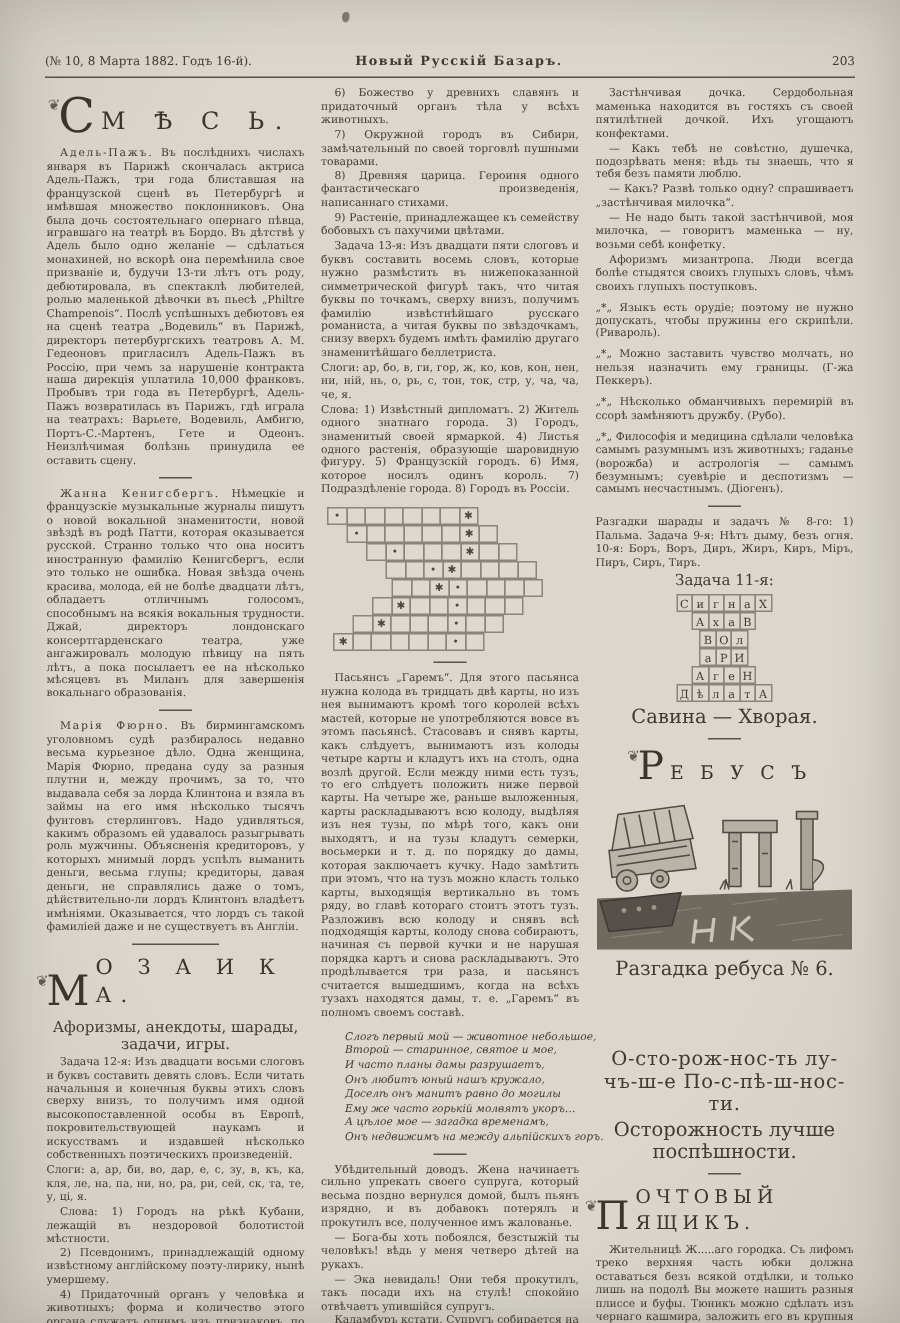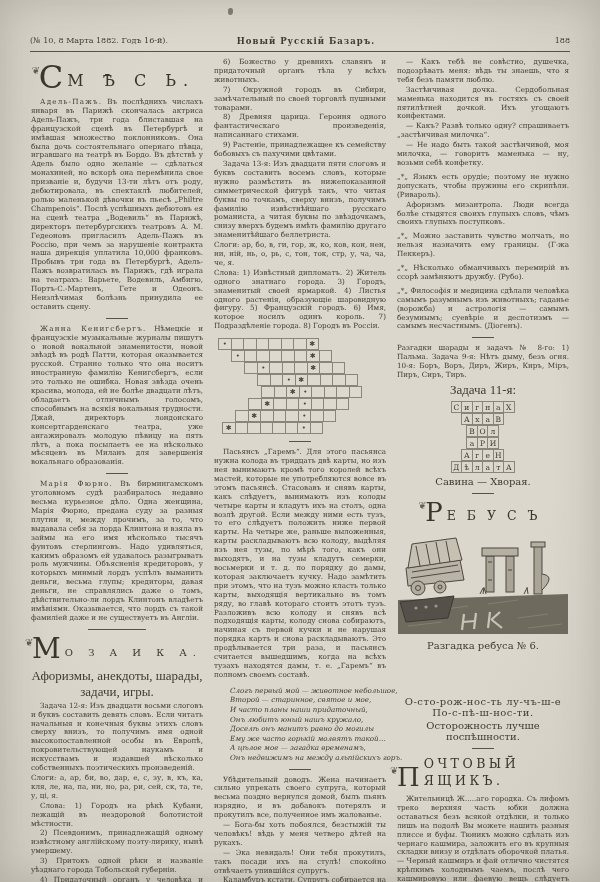--- a/index.html
+++ b/index.html
@@ -20,35 +20,35 @@
   #hdr .c{position:absolute;left:12px;right:0;text-align:center;font-weight:bold;letter-spacing:1px;font-size:8.5px;}
   #hdr .r{position:absolute;right:0;top:0;}
   #hdr-rule{position:absolute;top:51px;left:30px;right:30px;border-top:1px solid #575247;}
   #blemish{position:absolute;left:228px;top:8px;width:5px;height:7px;background:#6a6457;border-radius:50% 40% 60% 50%;opacity:.8;}
 
   
   .body{font-size:7.2px;line-height:8.9px;text-align:justify;margin:0 0 1px 0;text-indent:9px;}
   .noind{text-indent:0;}
   .lead{letter-spacing:1.2px;}
   .dlg{text-indent:9px;}
-  .small-center{font-size:13px;text-align:center;margin:2px 0;font-family:Liberation Serif, serif;}
+  .small-center{font-size:10px;text-align:center;margin:2px 0;}
   .aph{margin-top:5px;}
 
   
   .sep{border-top:1px solid #57524a;width:22px;margin:6px auto 6px auto;}
   .sep.long{width:58px;}
   .sep.med{width:40px;}
 
   
   .otitle{display:flex;align-items:flex-end;justify-content:center;margin:4px 0 6px 0;color:#3a362d;}
   .otitle .init{position:relative;font-size:32px;line-height:30px;margin-right:4px;}
   .otitle .init .flo{position:absolute;left:-7px;top:-6px;font-size:10px;opacity:.75;}
   .otitle .rest{font-size:16px;letter-spacing:7px;line-height:22px;}
   .otitle.m2 .init{font-size:28px;line-height:26px;}
-  .otitle.m2 .rest{font-size:10px;letter-spacing:6px;line-height:19px;}
+  .otitle.m2 .rest{font-size:14px;letter-spacing:6px;line-height:19px;}
   .otitle.m3 .init{font-size:26px;line-height:24px;}
   .otitle.m3 .rest{font-size:12.5px;letter-spacing:3.5px;line-height:17px;}
 
   
   .poem{margin:6px 0 4px 16px;font-style:italic;font-size:7.1px;line-height:9.6px;}
   .poem div{white-space:nowrap;}
 
   
   #pz{margin:8px 0 2px 0;position:relative;}
   #pz .prow{display:flex;height:12px;}
@@ -56,34 +56,34 @@
              box-sizing:border-box;display:flex;align-items:center;justify-content:center;
              font-size:7px;color:#4a463d;background:rgba(255,255,255,.06);}
   
   #lg{margin:4px 0 2px 0;}
   #lg .prow{display:flex;height:12px;justify-content:center;}
   #lg .pcell{width:11.5px;height:12px;border:1px solid #8a857a;margin-left:-1px;margin-top:-1px;
              box-sizing:border-box;display:flex;align-items:center;justify-content:center;
              font-size:7.5px;color:#3f3b33;}
 
   .fig{display:block;margin:2px auto 0 auto;}
-  .caption{font-size:10px;text-align:center;margin:2px 0 0 0;}
+  .caption{font-size:13px;text-align:center;margin:2px 0 0 0;}
   .caption.sp{letter-spacing:.5px;margin-top:45px;}
 </style>
 </head>
 <body>
 
 <div id="page">
 
   <div id="blemish"></div>
 
   <div id="hdr">
     <span class="l">(№ 10, 8 Марта 1882. Годъ 16-й).</span>
     <span class="c">Новый Русскій Базаръ.</span>
-    <span class="r">188</span>
+    <span class="r">203</span>
   </div>
   <div id="hdr-rule"></div>
 
   <div class="col" id="col-left">
     <div class="otitle">
       <span class="init"><span class="flo">❦</span><span>С</span></span>
       <span class="rest">М Ѣ С Ь.</span>
     </div>
 
     <p class="body"><span class="lead">Адель-Пажъ.</span> <span>Въ послѣднихъ числахъ января въ Парижѣ скончалась актриса Адель-Пажъ, три года блиставшая на французской сценѣ въ Петербургѣ и имѣвшая множество поклонниковъ. Она была дочь состоятельнаго опернаго пѣвца, игравшаго на театрѣ въ Бордо. Въ дѣтствѣ у Адель было одно желаніе — сдѣлаться монахиней, но вскорѣ она перемѣнила свое призваніе и, будучи 13-ти лѣтъ отъ роду, дебютировала, въ спектаклѣ любителей, ролью маленькой дѣвочки въ пьесѣ „Philtre Champenois“. Послѣ успѣшныхъ дебютовъ ея на сценѣ театра „Водевиль“ въ Парижѣ, директоръ петербургскихъ театровъ А. М. Гедеоновъ пригласилъ Адель-Пажъ въ Россію, при чемъ за нарушеніе контракта наша дирекція уплатила 10,000 франковъ. Пробывъ три года въ Петербургѣ, Адель-Пажъ возвратилась въ Парижъ, гдѣ играла на театрахъ: Варьете, Водевиль, Амбигю, Портъ-С.-Мартенъ, Гете и Одеонъ. Неизлѣчимая болѣзнь принудила ее оставить сцену.</span></p>
@@ -98,21 +98,20 @@
     <div class="otitle m2">
       <span class="init"><span class="flo">❦</span><span>М</span></span>
       <span class="rest">О З А И К А.</span>
     </div>
     <p class="small-center">Афоризмы, анекдоты, шарады, задачи, игры.</p>
 
     <p class="body">Задача 12-я: Изъ двадцати восьми слоговъ и буквъ составить девять словъ. Если читать начальныя и конечныя буквы этихъ словъ сверху внизъ, то получимъ имя одной высокопоставленной особы въ Европѣ, покровительствующей наукамъ и искусствамъ и издавшей нѣсколько собственныхъ поэтическихъ произведеній.</p>
     <p class="body noind">Слоги: а, ар, би, во, дар, е, с, зу, в, къ, ка, кля, ле, на, па, ни, но, ра, ри, сей, ск, та, те, у, ці, я.</p>
     <p class="body">Слова: 1) Городъ на рѣкѣ Кубани, лежащій въ нездоровой болотистой мѣстности.</p>
     <p class="body">2) Псевдонимъ, принадлежащій одному извѣстному англійскому поэту-лирику, нынѣ умершему.</p>
-    <p class="body">3) Притокъ одной рѣки и названіе уѣзднаго города Тобольской губерніи.</p>
     <p class="body">4) Придаточный органъ у человѣка и животныхъ; форма и количество этого органа служатъ однимъ изъ признаковъ, по которымъ дѣлятся млекопитающія.</p>
 
   </div>
 
   <div class="col" id="col-mid">
     <p class="body">6) Божество у древнихъ славянъ и придаточный органъ тѣла у всѣхъ животныхъ.</p>
     <p class="body">7) Окружной городъ въ Сибири, замѣчательный по своей торговлѣ пушными товарами.</p>
     <p class="body">8) Древняя царица. Героиня одного фантастическаго произведенія, написаннаго стихами.</p>
     <p class="body">9) Растеніе, принадлежащее къ семейству бобовыхъ съ пахучими цвѣтами.</p>
 
@@ -202,47 +201,47 @@
           <div class="pcell"></div>
         </div>
       </div>
     <div class="sep"></div>
 
     <p class="body">Пасьянсъ „Гаремъ“. Для этого пасьянса нужна колода въ тридцать двѣ карты, но изъ нея вынимаютъ кромѣ того королей всѣхъ мастей, которые не употребляются вовсе въ этомъ пасьянсѣ. Стасовавъ и снявъ карты, какъ слѣдуетъ, вынимаютъ изъ колоды четыре карты и кладутъ ихъ на столъ, одна возлѣ другой. Если между ними есть тузъ, то его слѣдуетъ положить ниже первой карты. На четыре же, раньше выложенныя, карты раскладываютъ всю колоду, выдѣляя изъ нея тузы, по мѣрѣ того, какъ они выходятъ, и на тузы кладутъ семерки, восьмерки и т. д. по порядку до дамы, которая заключаетъ кучку. Надо замѣтить при этомъ, что на тузъ можно класть только карты, выходящія вертикально въ томъ ряду, во главѣ котораго стоитъ этотъ тузъ. Разложивъ всю колоду и снявъ всѣ подходящія карты, колоду снова собираютъ, начиная съ первой кучки и не нарушая порядка картъ и снова раскладываютъ. Это продѣлывается три раза, и пасьянсъ считается вышедшимъ, когда на всѣхъ тузахъ находятся дамы, т. е. „Гаремъ“ въ полномъ своемъ составѣ.</p>
 
     <div class="poem">
       <div>Слогъ первый мой — животное небольшое,</div>
       <div>Второй — старинное, святое и мое,</div>
-      <div>И часто планы наши придаточный,</div>
+      <div>И часто планы дамы разрушаетъ,</div>
       <div>Онъ любитъ юный нашъ кружало,</div>
       <div>Доселѣ онъ манитъ равно до могилы</div>
-      <div>Ему же часто горькій молвятъ такой…</div>
+      <div>Ему же часто горькій молвятъ укоръ…</div>
       <div>А цѣлое мое — загадка временамъ,</div>
       <div>Онъ недвижимъ на между альпійскихъ горъ.</div>
     </div>
     <div class="sep"></div>
 
     <p class="body">Убѣдительный доводъ. Жена начинаетъ сильно упрекать своего супруга, который весьма поздно вернулся домой, былъ пьянъ изрядно, и въ добавокъ потерялъ и прокутилъ все, полученное имъ жалованье.</p>
     <p class="body dlg">— Бога-бы хоть побоялся, безстыжій ты человѣкъ! вѣдь у меня четверо дѣтей на рукахъ.</p>
     <p class="body dlg">— Эка невидаль! Они тебя прокутилъ, такъ посади ихъ на стулѣ! спокойно отвѣчаетъ упившійся супругъ.</p>
 
     <p class="body">Каламбуръ кстати. Супругъ собирается на поѣздъ, идущій въ Петербургъ; супруга нѣжно съ нимъ прощается.</p>
 
   </div>
 
   <div class="col" id="col-right">
+    <p class="body">Застѣнчивая дочка. Сердобольная маменька находится въ гостяхъ съ своей пятилѣтней дочкой. Ихъ угощаютъ конфектами.</p>
+
     <p class="body dlg noind">— Какъ тебѣ не совѣстно, душечка, подозрѣвать меня: вѣдь ты знаешь, что я тебя безъ памяти люблю.</p>
-
-    <p class="body">Застѣнчивая дочка. Сердобольная маменька находится въ гостяхъ съ своей пятилѣтней дочкой. Ихъ угощаютъ конфектами.</p>
     <p class="body dlg">— Какъ? Развѣ только одну? спрашиваетъ „застѣнчивая милочка“.</p>
     <p class="body dlg">— Не надо быть такой застѣнчивой, моя милочка, — говоритъ маменька — ну, возьми себѣ конфетку.</p>
 
+    <p class="body">Афоризмъ мизантропа. Люди всегда болѣе стыдятся своихъ глупыхъ словъ, чѣмъ своихъ глупыхъ поступковъ.</p>
+
     <p class="body aph noind">„*„ Языкъ есть орудіе; поэтому не нужно допускать, чтобы пружины его скрипѣли. (Ривароль).</p>
-
-    <p class="body">Афоризмъ мизантропа. Люди всегда болѣе стыдятся своихъ глупыхъ словъ, чѣмъ своихъ глупыхъ поступковъ.</p>
     <p class="body aph noind">„*„ Можно заставить чувство молчать, но нельзя назначить ему границы. (Г-жа Пеккеръ).</p>
     <p class="body aph noind">„*„ Нѣсколько обманчивыхъ перемирій въ ссорѣ замѣняютъ дружбу. (Рубо).</p>
     <p class="body aph noind">„*„ Философія и медицина сдѣлали человѣка самымъ разумнымъ изъ животныхъ; гаданье (ворожба) и астрологія — самымъ безумнымъ; суевѣріе и деспотизмъ — самымъ несчастнымъ. (Діогенъ).</p>
     <div class="sep"></div>
 
     <p class="body noind">Разгадки шарады и задачъ № 8-го: 1) Пальма. Задача 9-я: Нѣтъ дыму, безъ огня. 10-я: Боръ, Воръ, Диръ, Жиръ, Киръ, Міръ, Пиръ, Сиръ, Тиръ.</p>
     <p class="small-center">Задача 11-я:</p>
 
     <div id="lg">
         <div class="prow">

